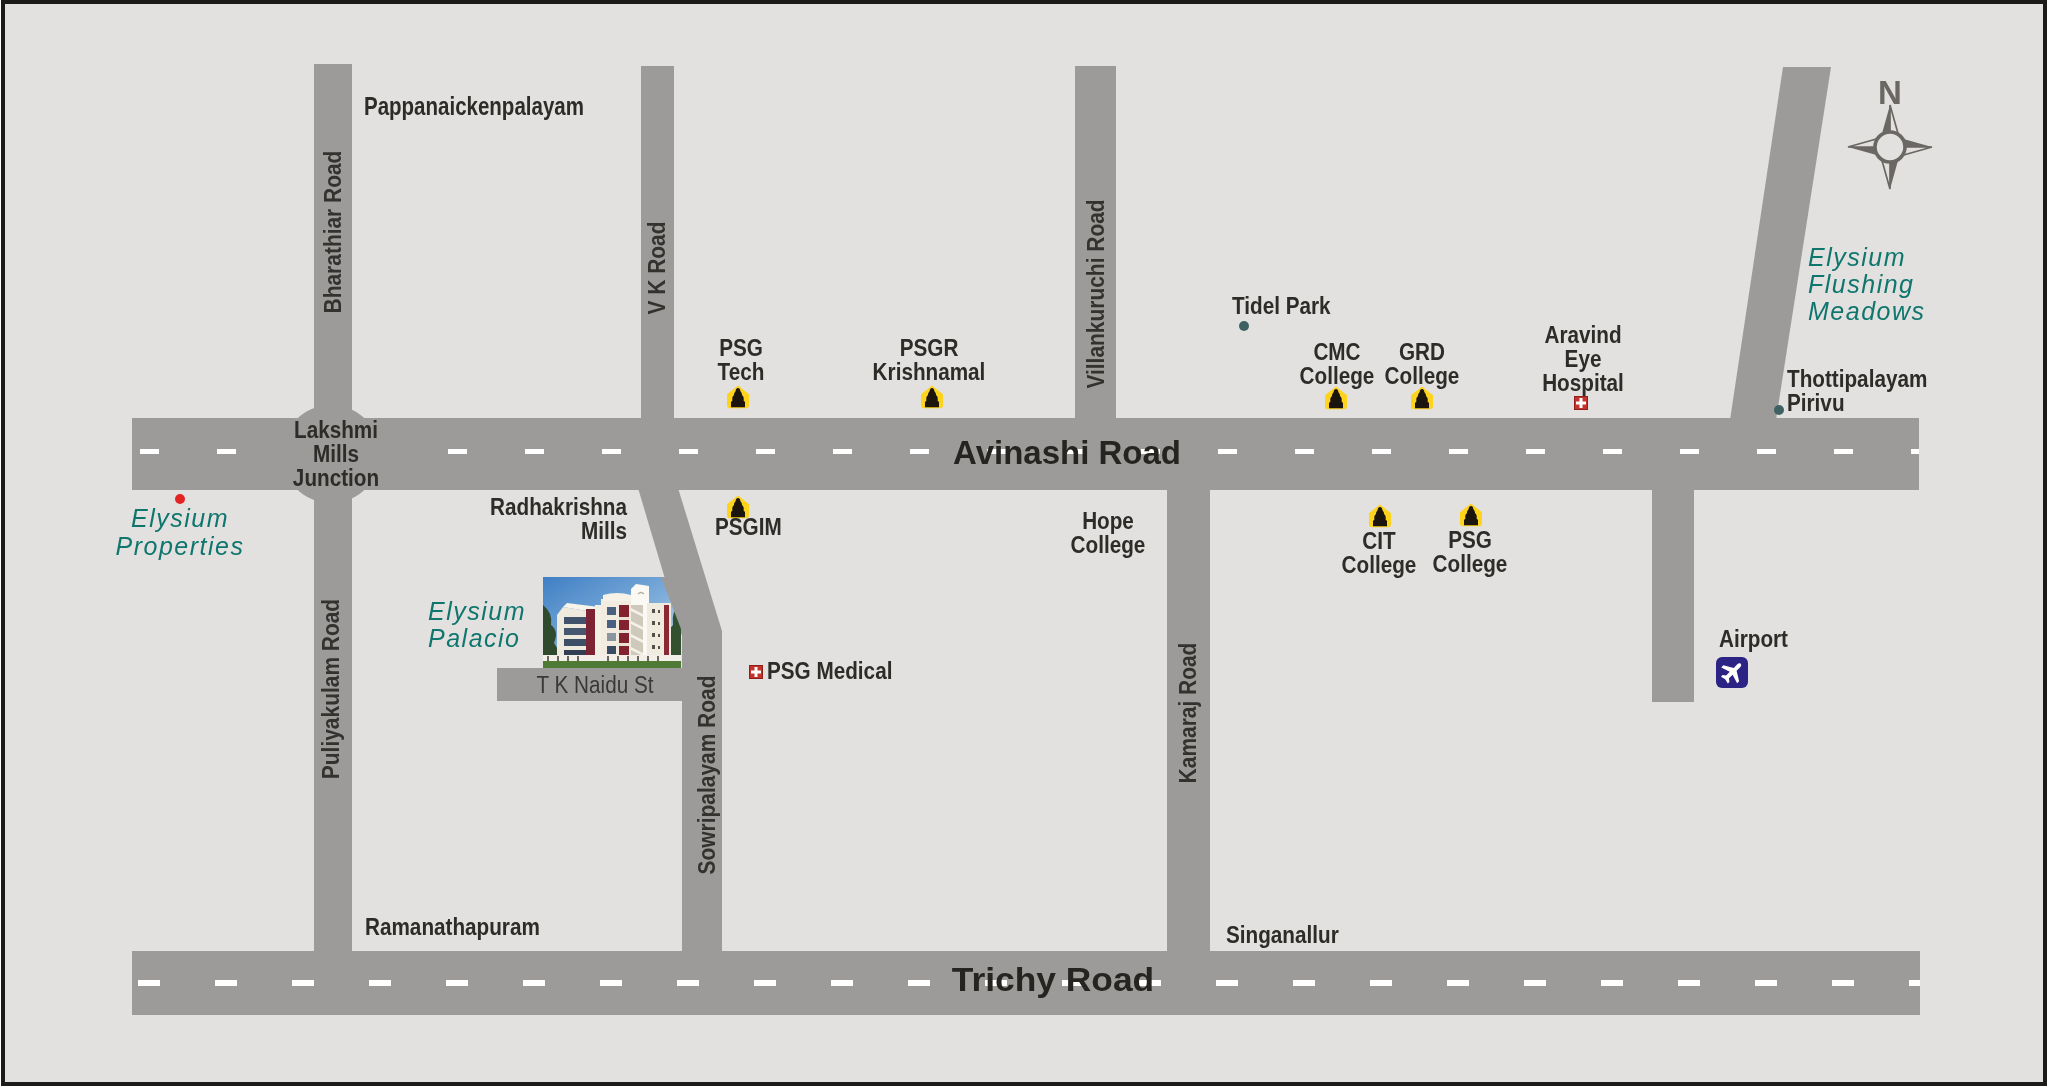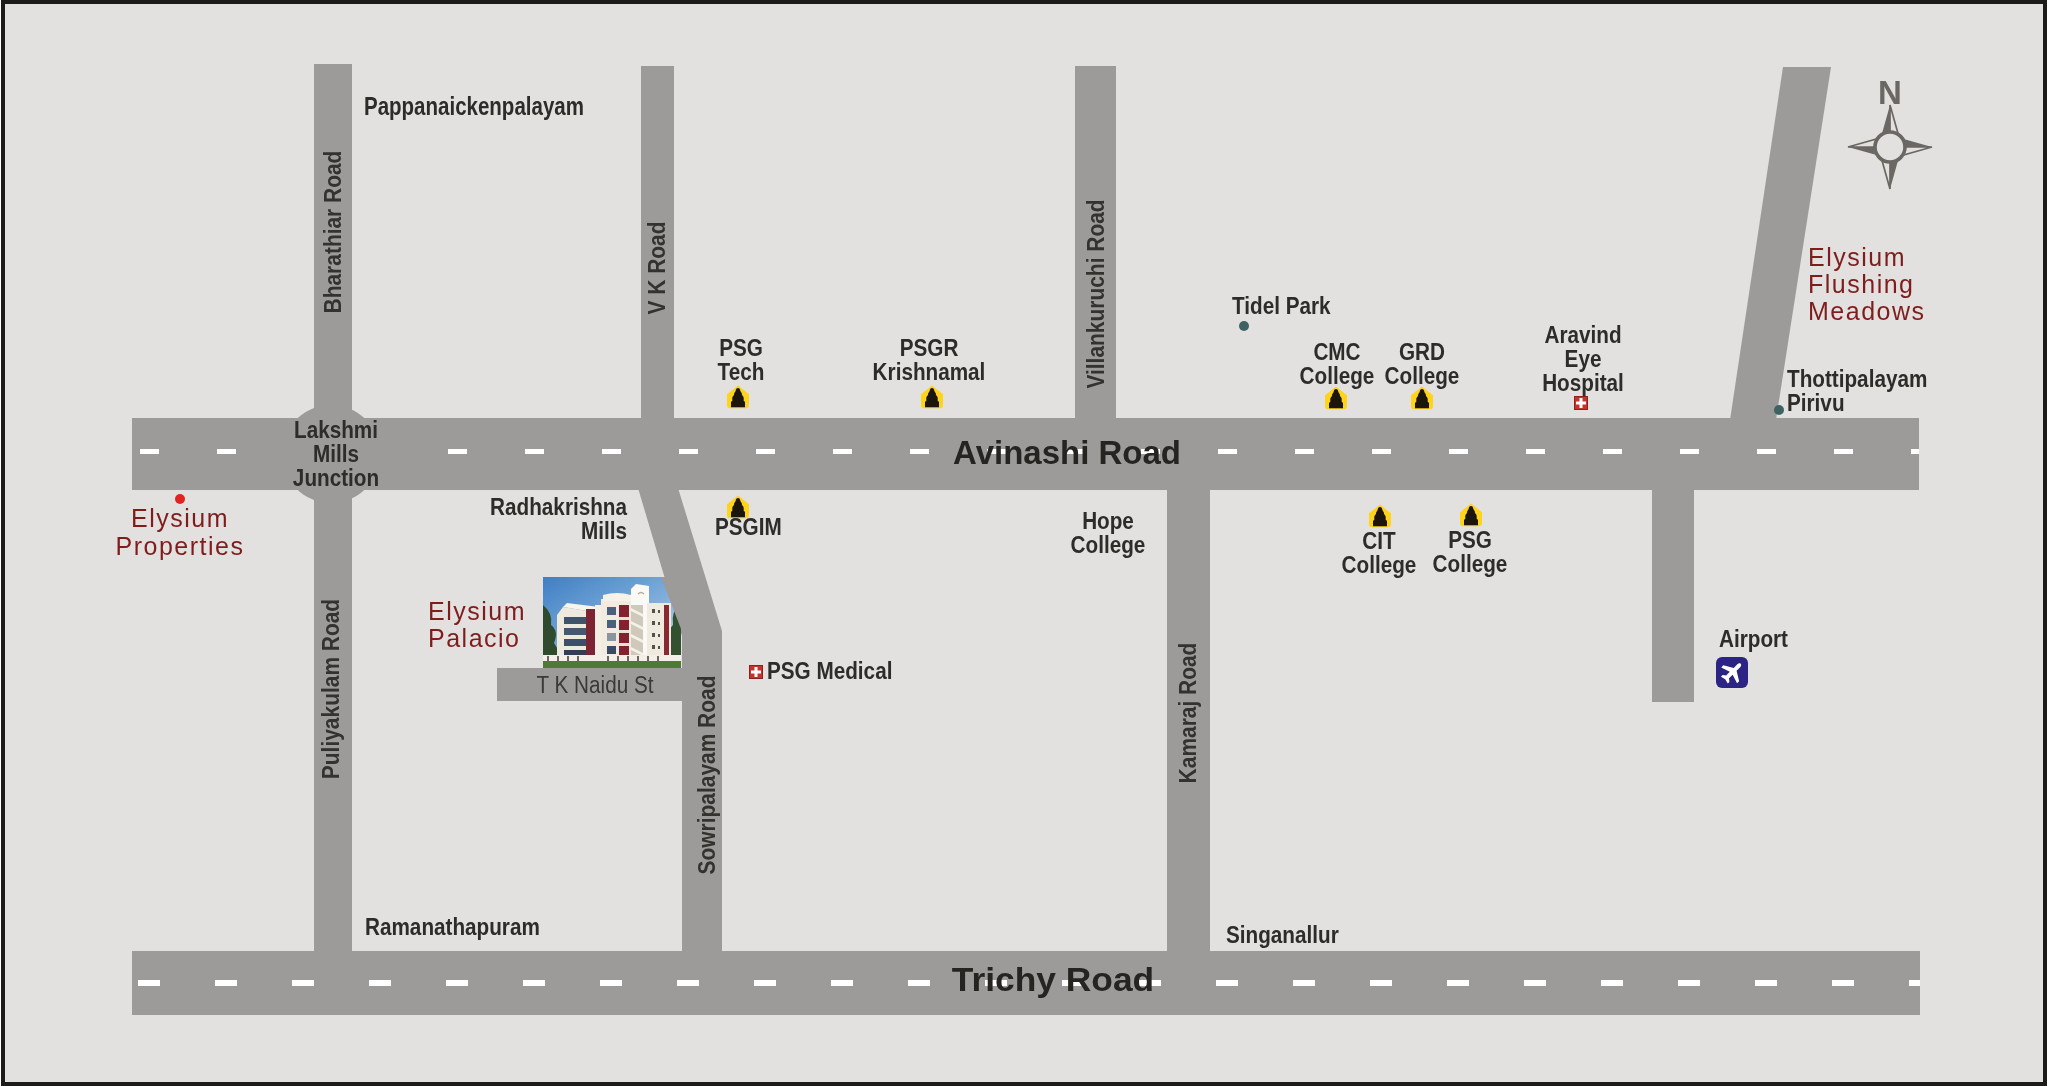--- a/index.html
+++ b/index.html
@@ -4,21 +4,21 @@
 <style>
   html,body{margin:0;padding:0;}
   body{width:2048px;height:1086px;background:#ffffff;font-family:"Liberation Sans",sans-serif;}
   #map{position:absolute;left:1px;top:0px;width:2038px;height:1078px;background:#e2e1df;border:4px solid #1d1b19;overflow:hidden;}
   .road{position:absolute;background:#9c9b99;}
   .lbl{position:absolute;font-weight:bold;font-size:23px;line-height:24px;color:#2e2c29;white-space:nowrap;transform:scaleX(0.9);}
   .la{transform-origin:0 50%;}
   .ra{transform-origin:100% 50%;}
   .ctr{text-align:center;}
   .vlbl{position:absolute;font-weight:bold;font-size:23px;color:#34322f;white-space:nowrap;transform:translate(-50%,-50%) rotate(-90deg) scaleX(0.91);}
-  .red{position:absolute;font-size:25px;letter-spacing:1.5px;color:#7f1d1d;line-height:28px;white-space:nowrap;}
+  .red{position:absolute;font-size:25px;letter-spacing:1.5px;color:#0f766e;line-height:28px;white-space:nowrap;font-style:italic;}
   .dash{position:absolute;height:5px;background:repeating-linear-gradient(90deg,#fff 0px,#fff 19px,rgba(0,0,0,0) 19px,rgba(0,0,0,0) 77px);}
   .dash2{position:absolute;height:6px;background:repeating-linear-gradient(90deg,#fff 0px,#fff 22px,rgba(0,0,0,0) 22px,rgba(0,0,0,0) 77px);}
 </style>
 </head>
 <body>
 
 <div id="map">
 
   <div class="road" style="left:127px;top:414px;width:1787px;height:72px;"></div>
 

